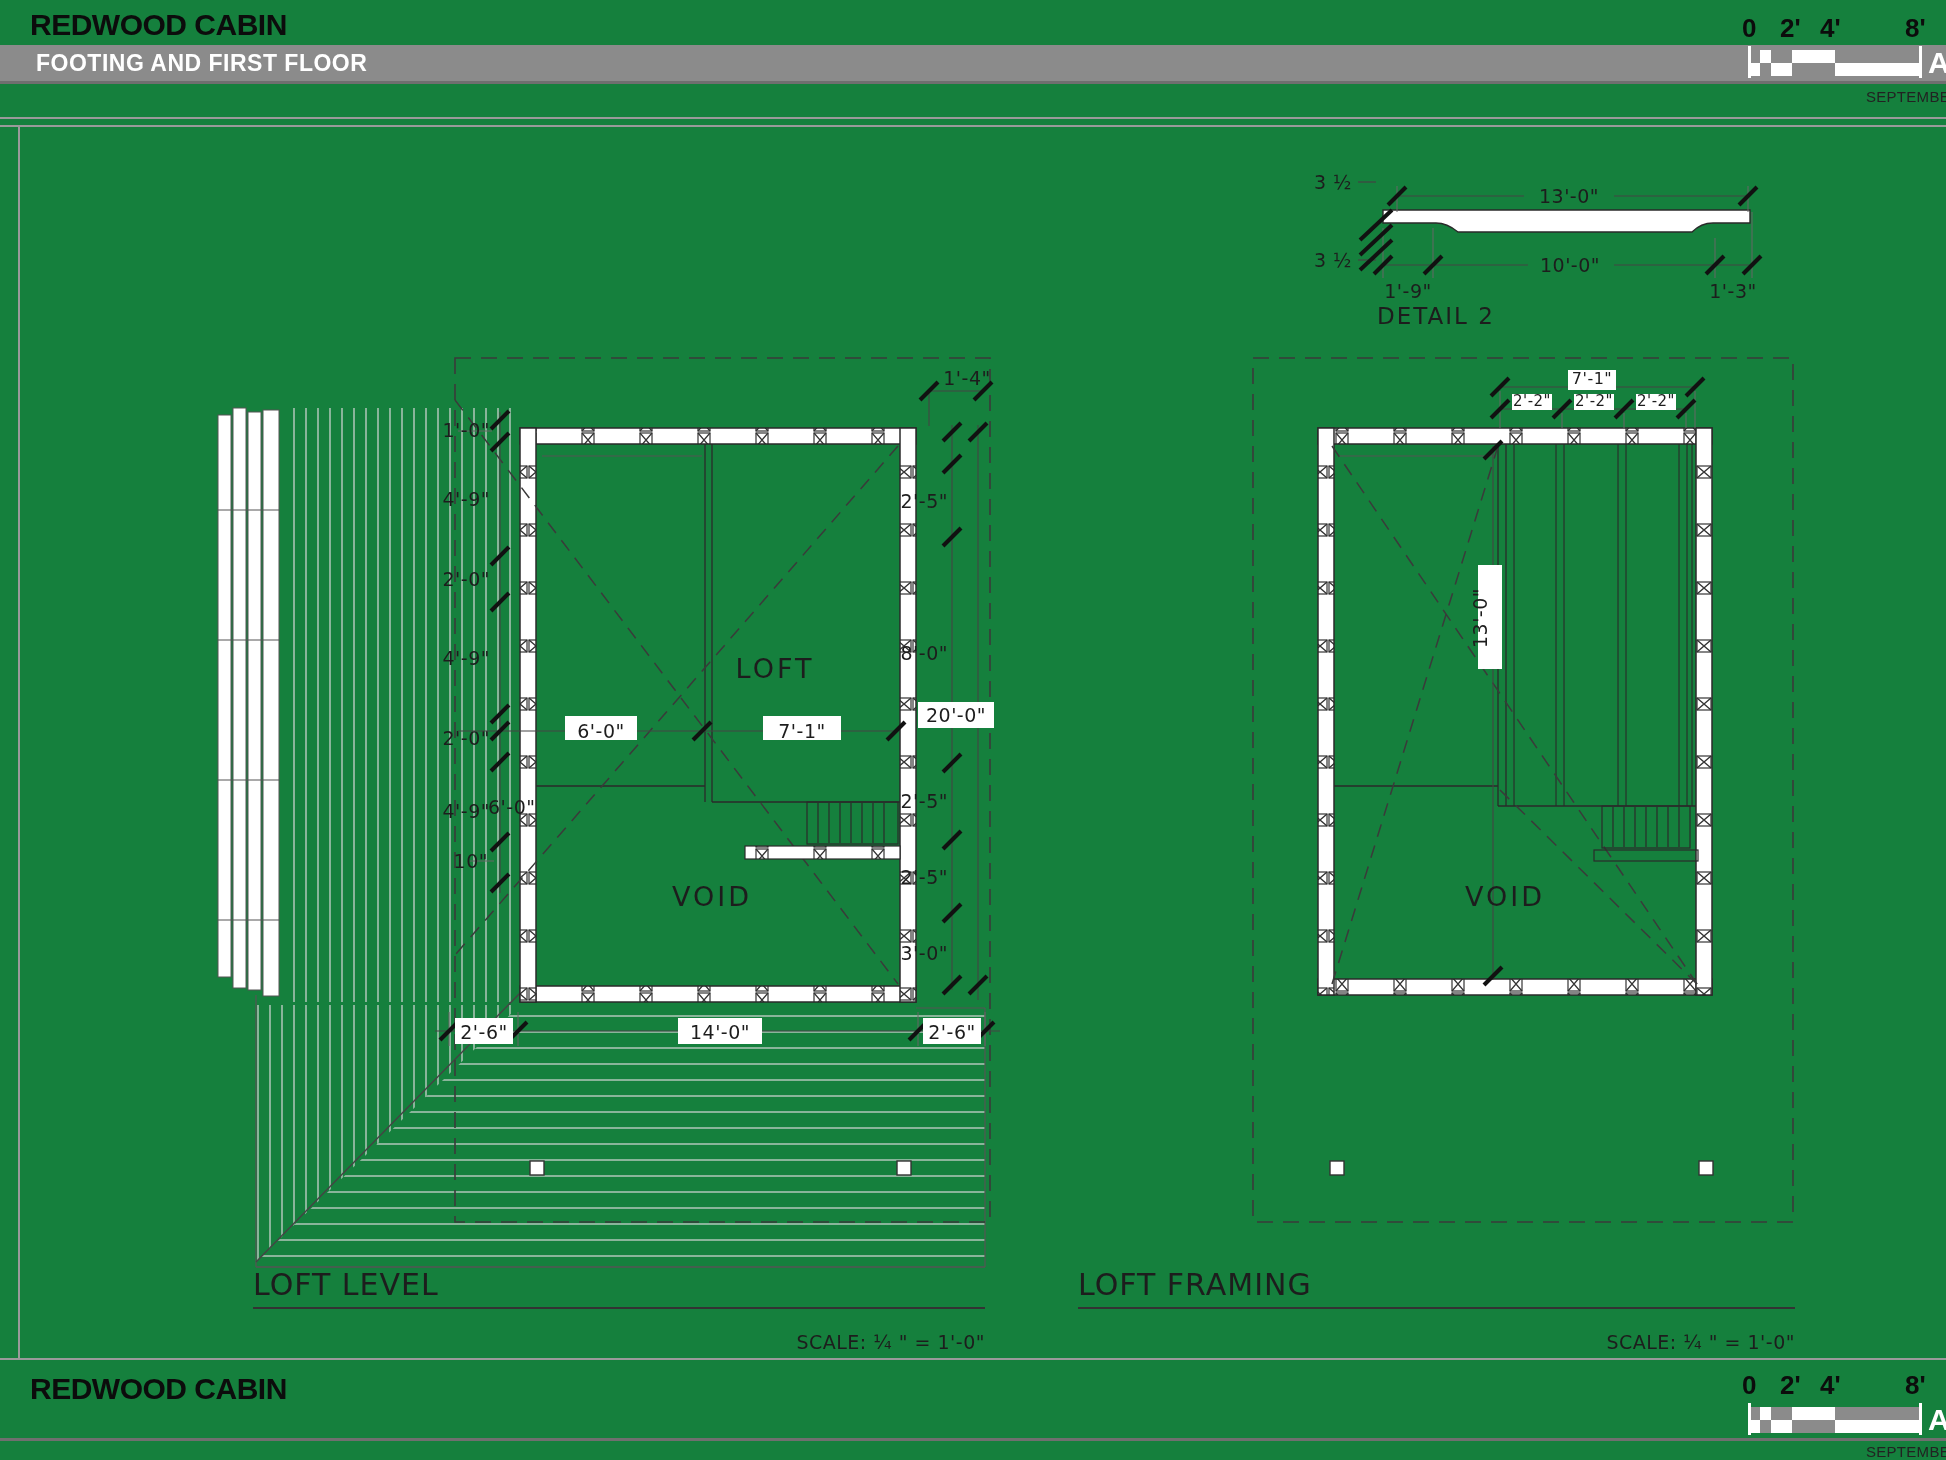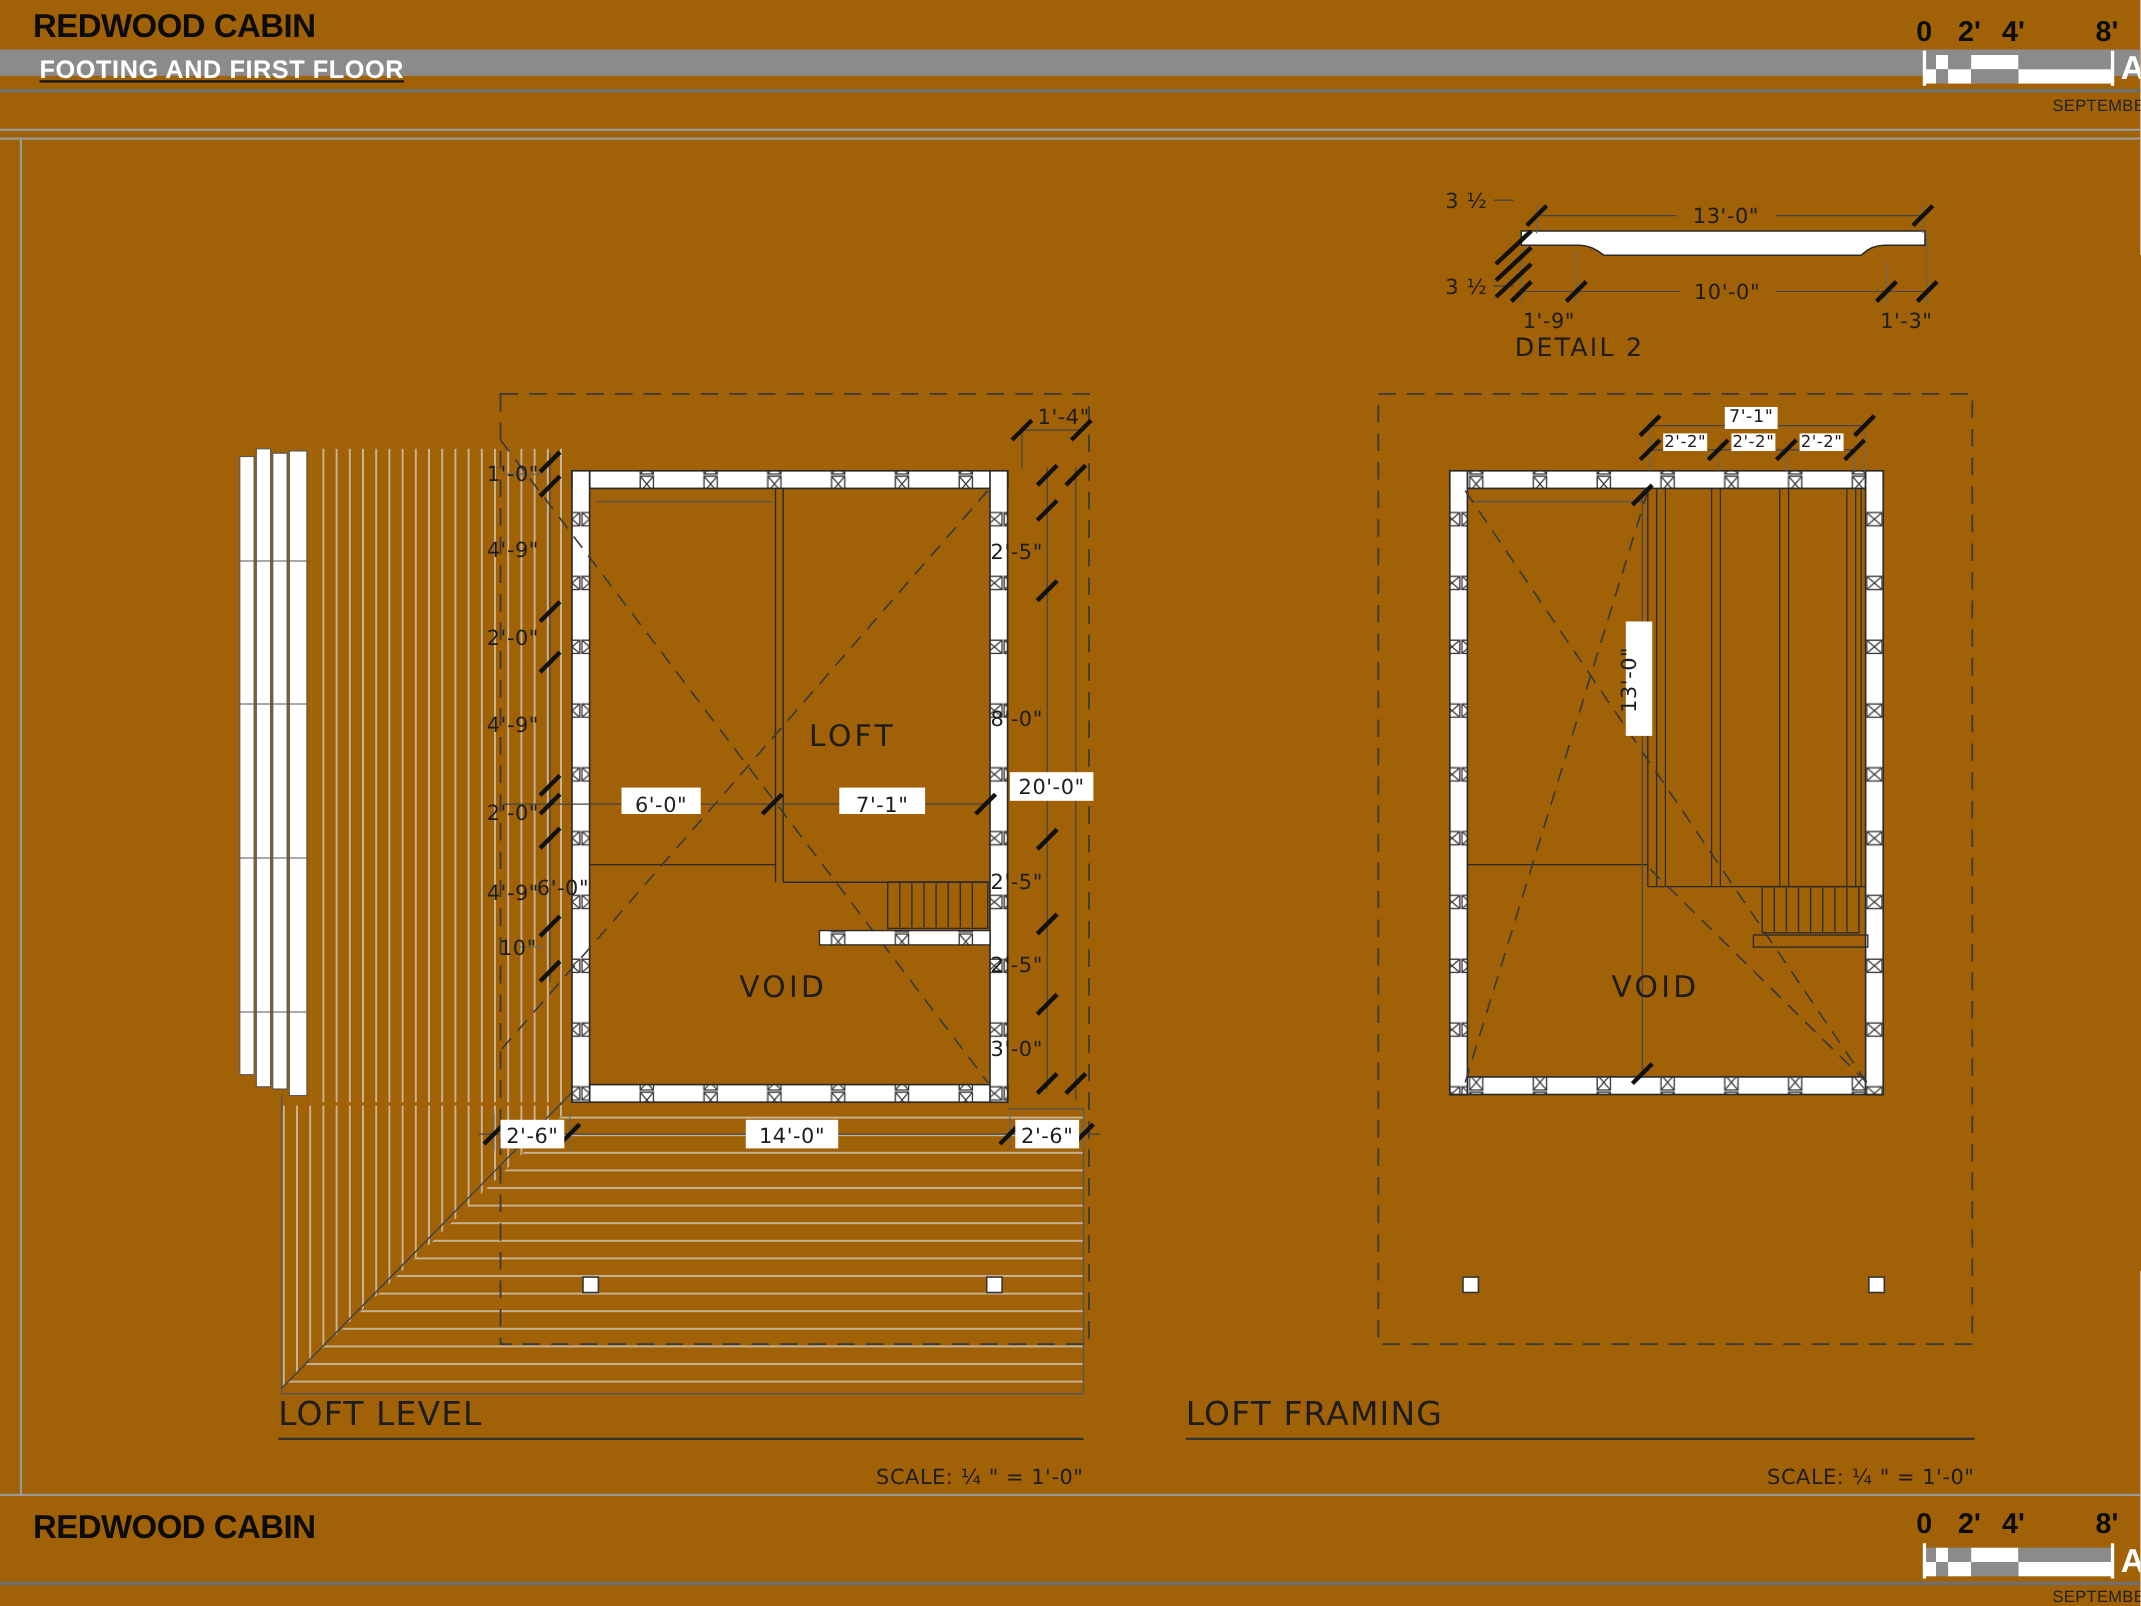--- a/index.html
+++ b/index.html
@@ -1,20 +1,20 @@
 <!DOCTYPE html>
 <html><head>
 <meta charset="utf-8">
 <style>
   html,body{margin:0;padding:0;background:#fff;}
-  #sheet{position:relative;width:1946px;height:1460px;background:#a16207;overflow:hidden;
+  #sheet{position:relative;width:1946px;height:1460px;background:#15803d;overflow:hidden;
          font-family:"Liberation Sans", sans-serif;color:#111;}
   .abs{position:absolute;}
   .projtitle{font-size:30px;font-weight:800;letter-spacing:-0.5px;color:#0c0c0c;white-space:nowrap;}
-  .band{left:0;right:0;height:24px;background:#8b8b8b;text-decoration:underline;}
+  .band{left:0;right:0;height:36px;background:#8b8b8b;}
   .bandtitle{font-size:23px;font-weight:800;color:#fff;letter-spacing:0.5px;line-height:36px;padding-left:36px;white-space:nowrap;}
   .bandline{left:0;right:0;height:3px;background:#6f6f6f;}
   .scalenum{font-size:26px;font-weight:800;color:#0c0c0c;}
   .datetxt{font-size:15px;color:#222;letter-spacing:0.3px;white-space:nowrap;}
   .sheetletter{font-size:30px;font-weight:800;color:#fff;}
   .checker{width:170px;height:26px;}
   .checker .row{position:absolute;left:0;width:170px;height:13px;}
   .checker .c{position:absolute;top:0;height:13px;}
   .wtick{position:absolute;width:3px;height:32px;background:#fff;top:-4px;}
   svg text{font-family:"DejaVu Sans", sans-serif;fill:#1d1d1d;}

